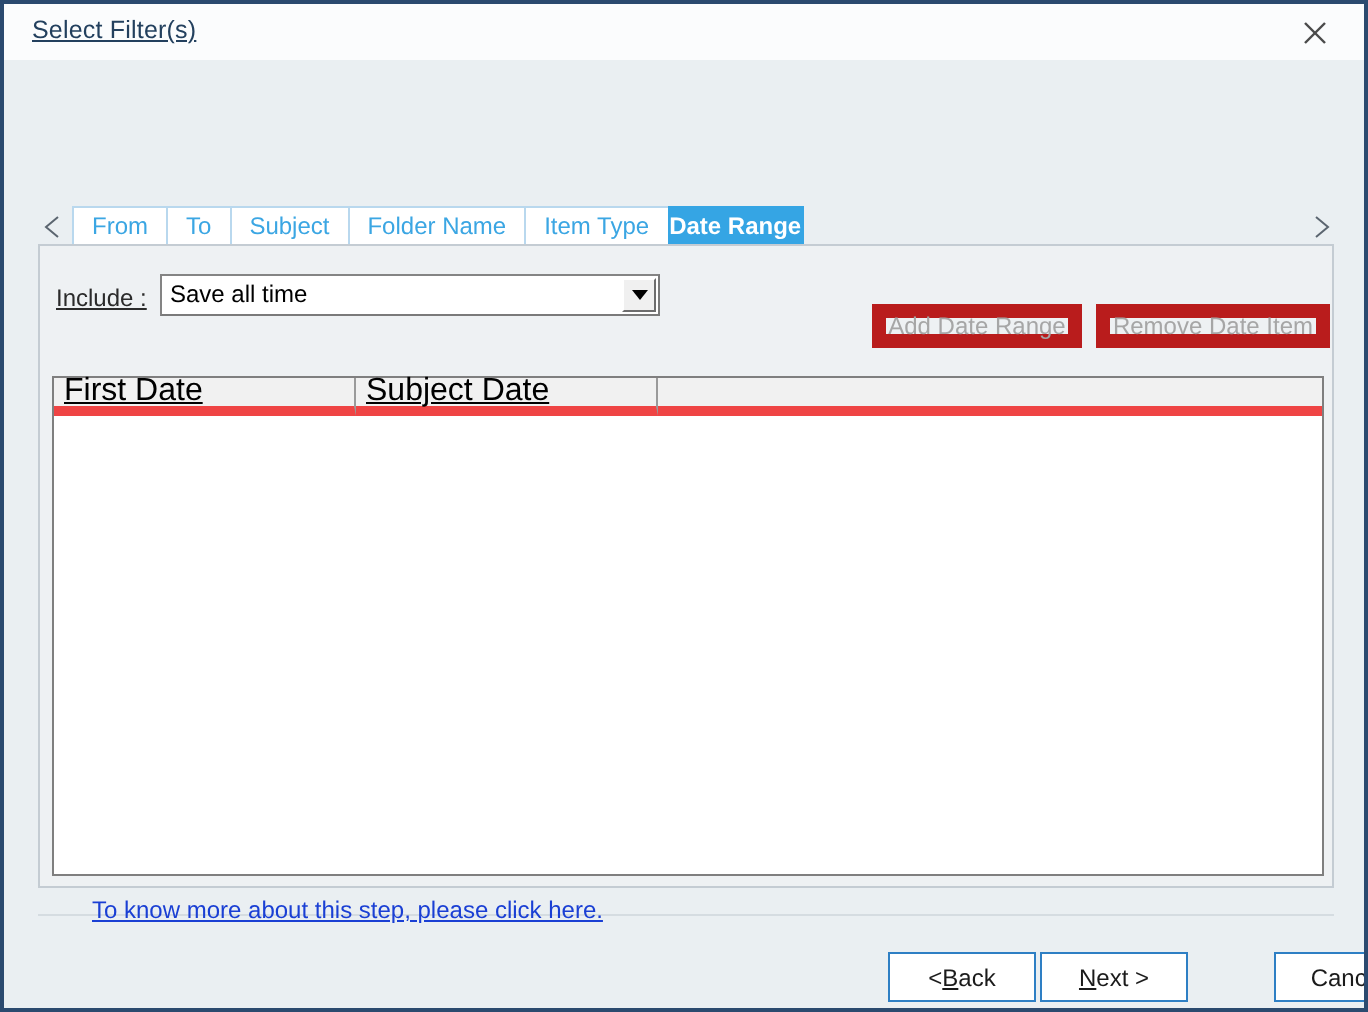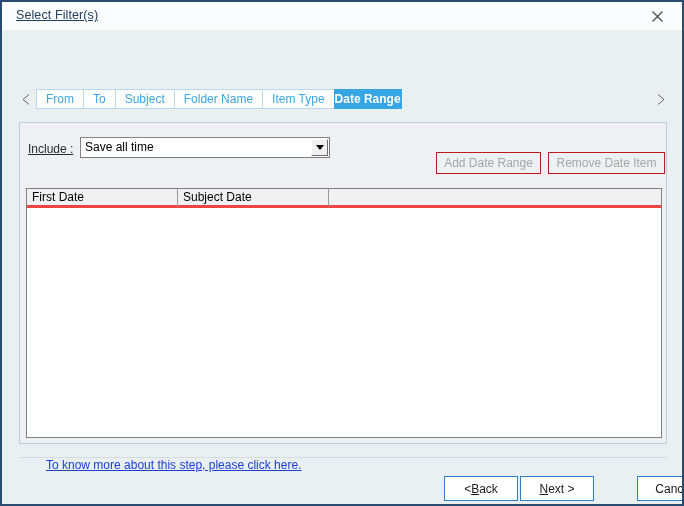--- a/index.html
+++ b/index.html
@@ -60,21 +60,21 @@
     font-size: 12.5px;
     font-weight: bold;
     color: #1f3d5c;
     white-space: nowrap;
   }
 
   
   #tabstrip {
     position: absolute;
     left: 17px;
-    top: 87px;
+    top: 101px;
     width: 648px;
     height: 20px;
   }
   .scroll-arrow {
     position: absolute;
     top: 2px;
     width: 13px;
     height: 16px;
     display: flex;
     align-items: center;
@@ -177,21 +177,21 @@
     cursor: pointer;
   }
 
   
   .dr-btn {
     position: absolute;
     top: 29px;
     height: 22px;
     box-sizing: border-box;
     background: #eef1f3;
-    border: 1px solid #b91c1c;
+    border: 7px solid #b91c1c;
     color: #a6a6a6;
     font-size: 12px;
     display: flex;
     align-items: center;
     justify-content: center;
     white-space: nowrap;
     cursor: default;
   }
   #add-date-range-button { left: 416px; width: 105px; }
   #remove-date-range-button { left: 528px; width: 117px; }
@@ -214,28 +214,29 @@
     height: 19px;
     display: flex;
     box-sizing: border-box;
     background: #f1f1f1;
   }
   .th {
     height: 19px;
     box-sizing: border-box;
     background: #f1f1f1;
     border-right: 1px solid #9a9a9a;
-    border-bottom: 3px solid #ef4444;
+    border-bottom: 5px solid #ef4444;
     display: flex;
     align-items: center;
     padding-left: 5px;
-    font-size: 12px;
+    font-size: 16px;
     color: #000000;
     white-space: nowrap;
     cursor: pointer;
+    text-decoration: underline;
   }
   #th-first-date { width: 151px; }
   #th-second-date { width: 151px; }
   #th-blank { flex: 1 1 auto; border-right: none; }
   #table-body {
     position: absolute;
     left: 0;
     top: 19px;
     right: 0;
     bottom: 0;
@@ -247,21 +248,21 @@
     position: absolute;
     left: 17px;
     top: 455px;
     width: 648px;
     height: 1px;
     background: #d5dce1;
   }
   #help-link {
     position: absolute;
     left: 44px;
-    top: 456px;
+    top: 446px;
     font-size: 12px;
     color: #1a3fd4;
     text-decoration: underline;
     white-space: nowrap;
     cursor: pointer;
   }
   .nav-btn {
     position: absolute;
     top: 474px;
     width: 74px;

